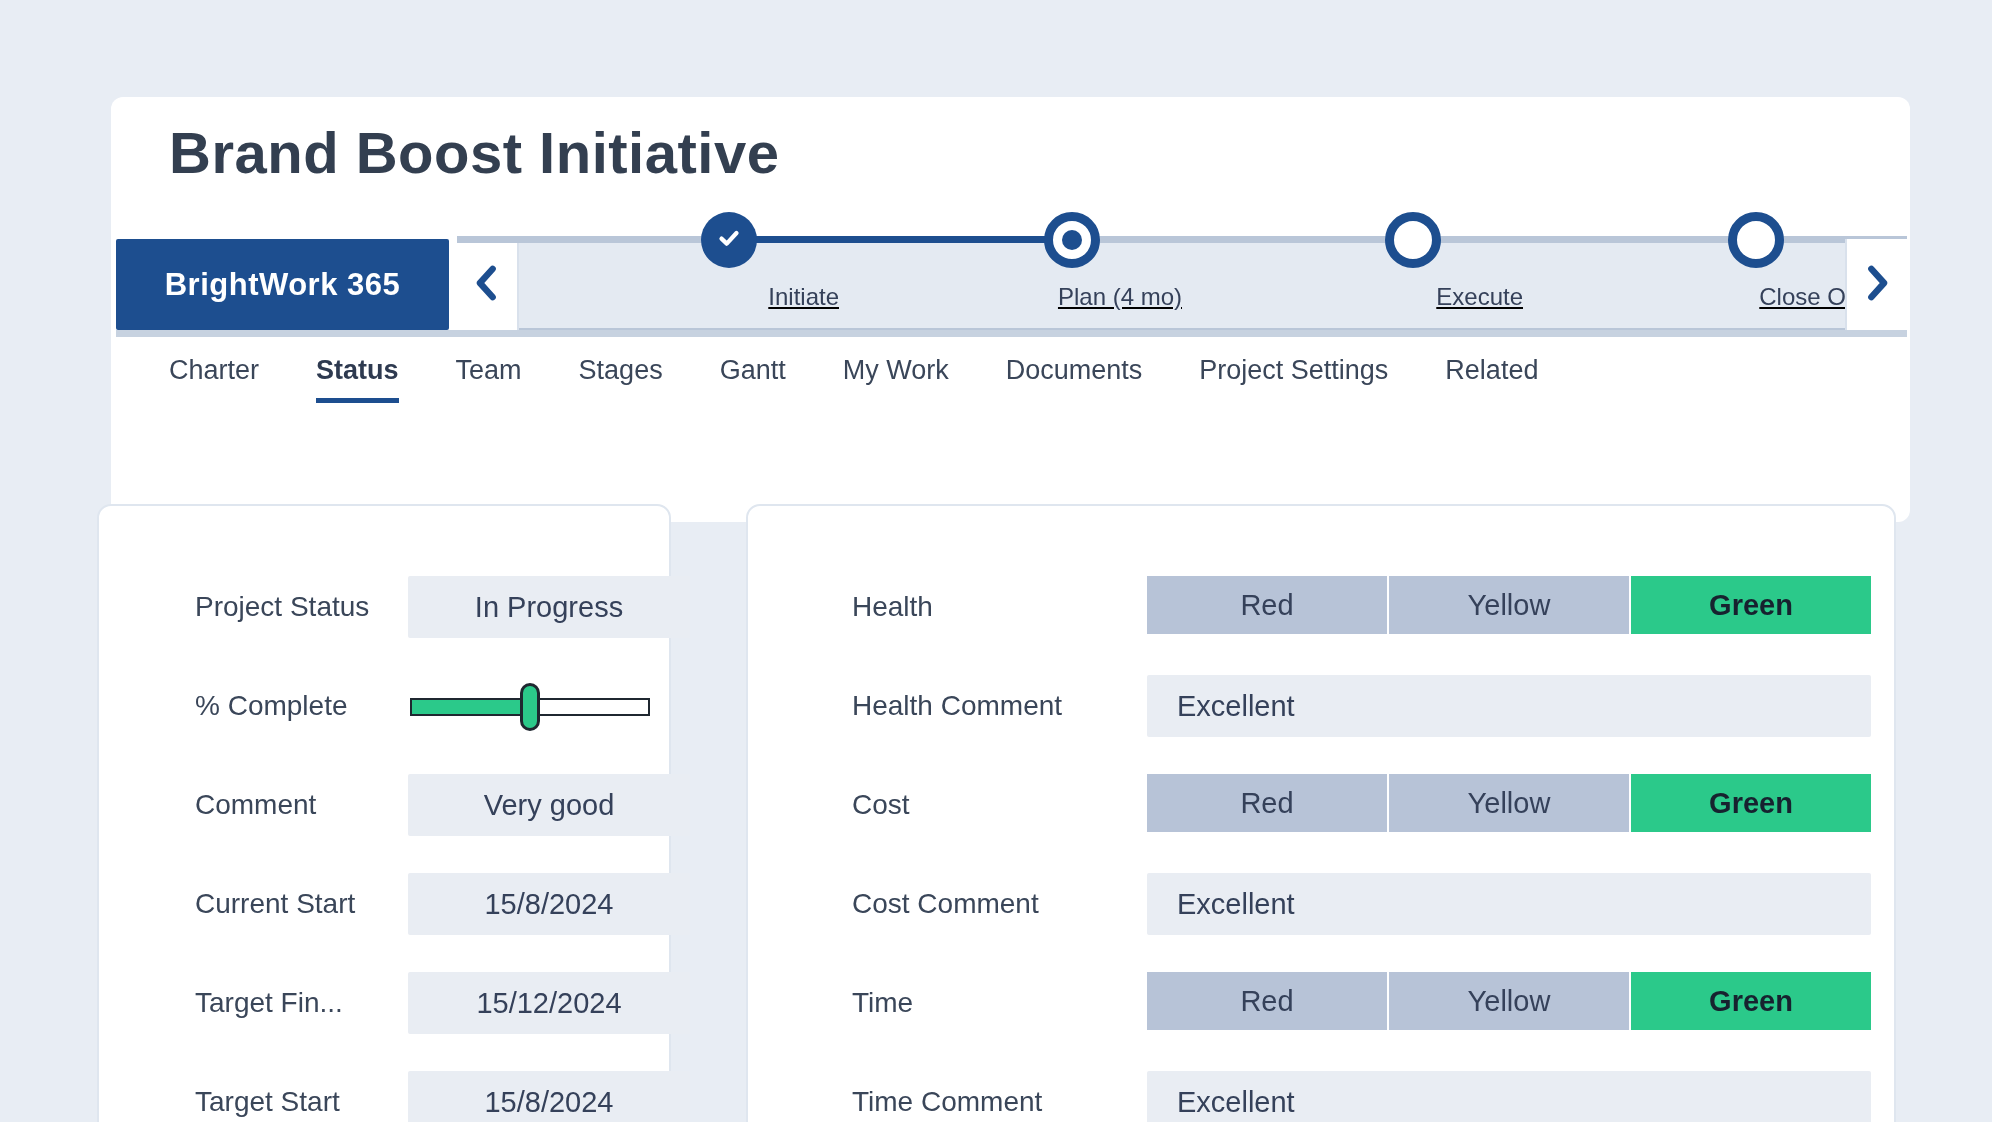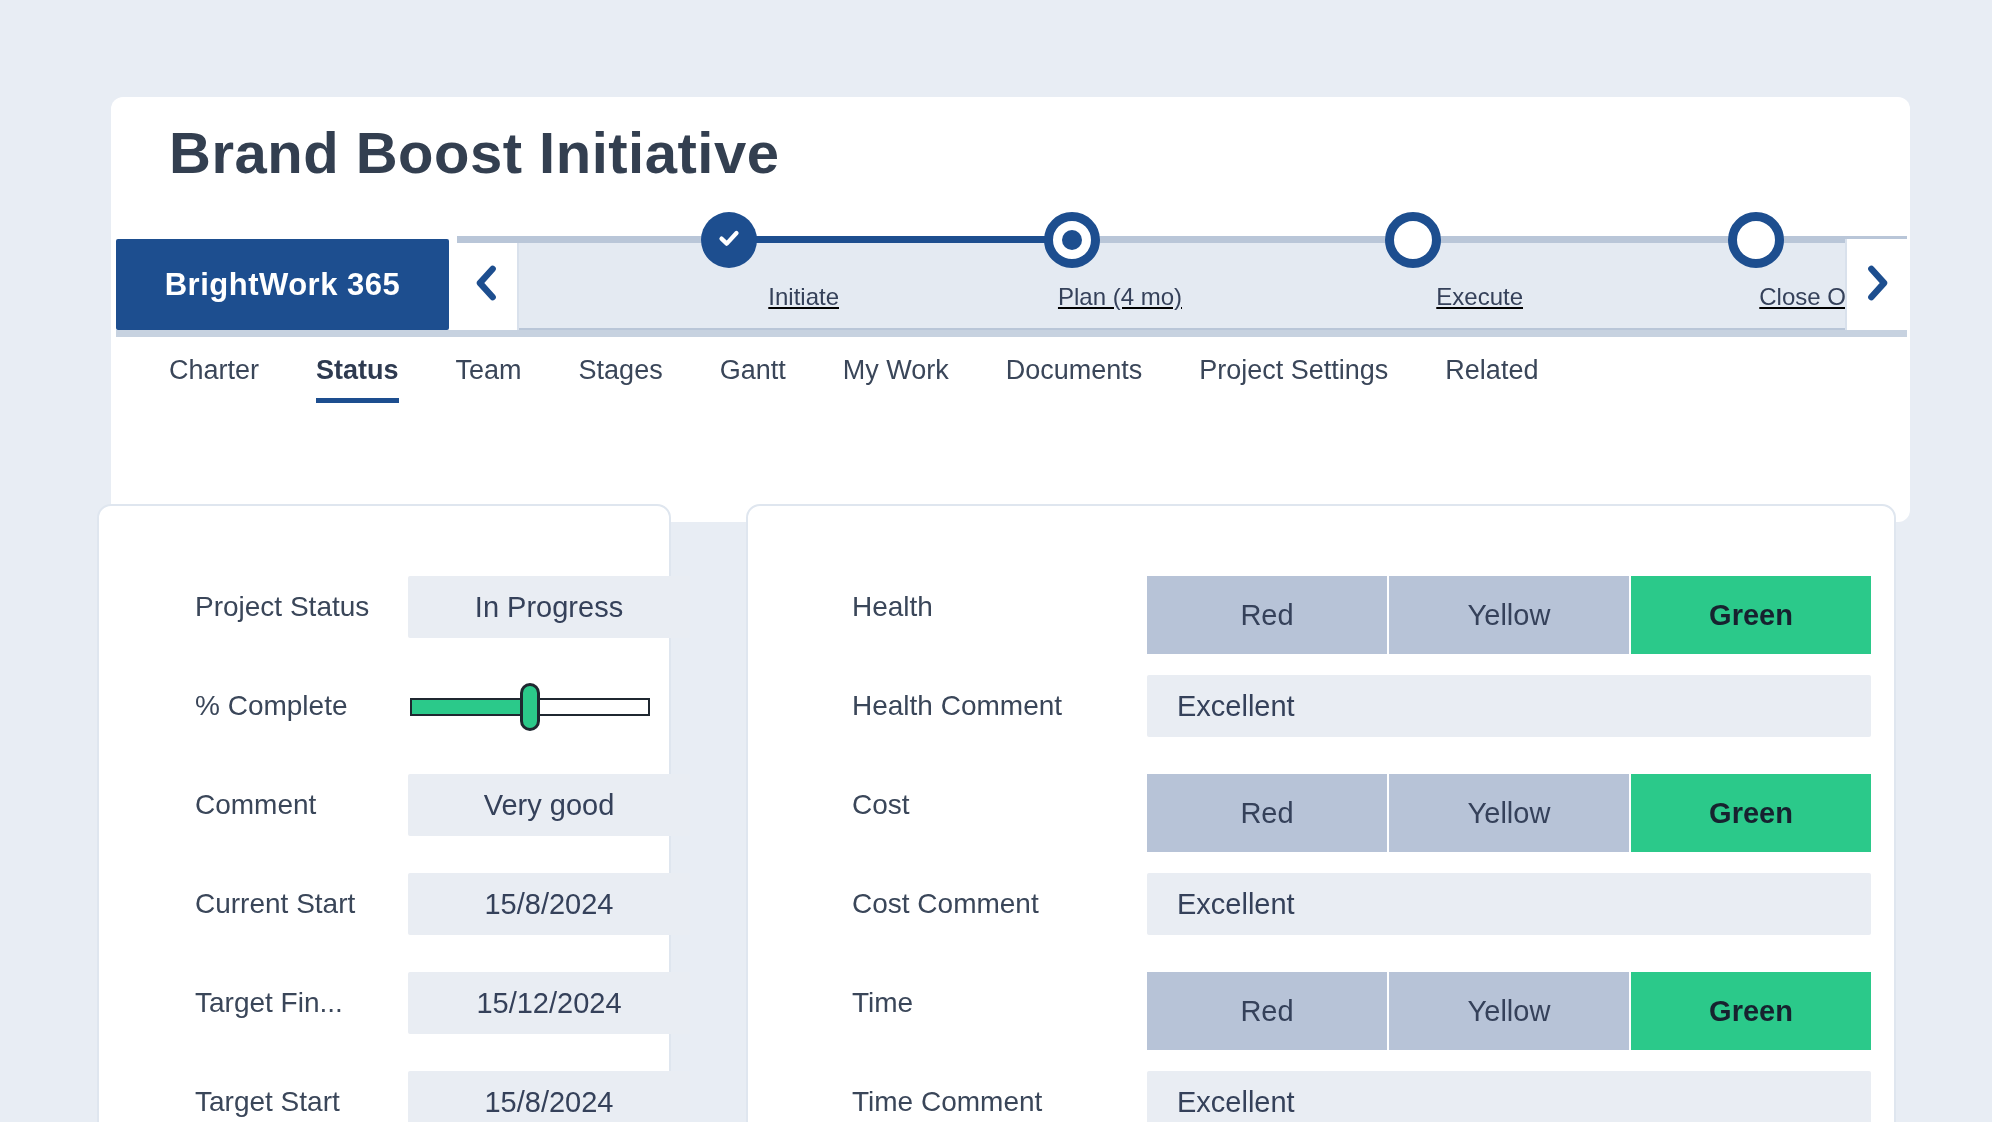--- a/index.html
+++ b/index.html
@@ -53,21 +53,21 @@
   .panel.right .row-label{left:64px;}
 
   .value-box{position:absolute;left:269px;top:0;width:282px;height:62px;background:var(--field-bg);border-radius:2px;
     display:flex;align-items:center;justify-content:center;font-size:29px;color:var(--navy);cursor:pointer;}
 
   .slider-track{position:absolute;left:271px;top:23px;width:240px;height:18px;background:#fff;border:2.5px solid #1f2730;cursor:pointer;}
   .slider-fill{position:absolute;left:0;top:0;bottom:0;background:var(--green);}
   .slider-thumb{position:absolute;top:-17px;width:20px;height:48px;border-radius:10px;background:var(--green);border:3px solid #1f2730;cursor:grab;}
 
   .control{position:absolute;left:359px;top:0;width:724px;height:62px;}
-  .choice{display:flex;gap:2px;height:78px;}
+  .choice{display:flex;gap:2px;height:58px;}
   .choice .seg{flex:1;display:flex;align-items:center;justify-content:center;font-size:29px;background:var(--seg);color:var(--navy);cursor:pointer;}
   .choice .seg.selected{background:var(--green);color:#17222f;font-weight:700;}
   .comment-box{height:62px;background:var(--field-bg);display:flex;align-items:center;padding-left:30px;font-size:29px;color:var(--navy);border-radius:2px;cursor:text;}
 </style>
 </head>
 <body>
 
 <div class="page">
 
   <div class="header-card">

